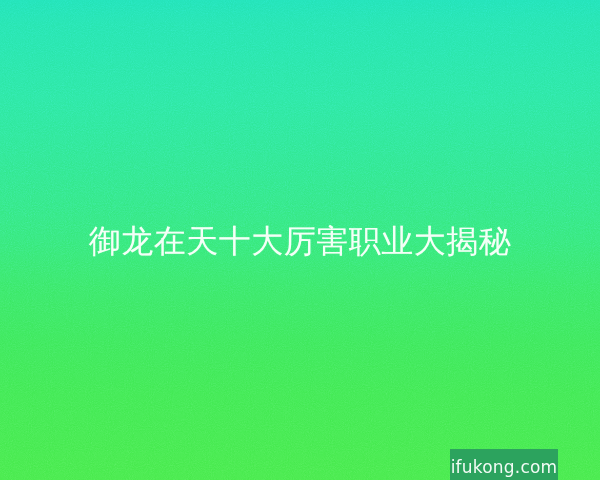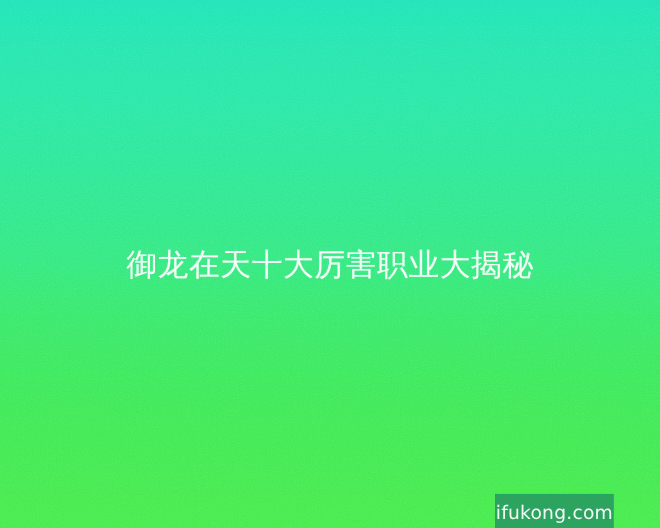--- a/index.html
+++ b/index.html
@@ -48,21 +48,21 @@
   #noise-layer svg { display: block; width: 100%; height: 100%; }
 
   
   #title {
     position: absolute;
     left: 0;
     right: 0;
     top: 224px;
     text-align: center;
     color: #f4fff7;
-    font-size: 28px;
+    font-size: 32px;
     line-height: 34px;
     letter-spacing: 0.5px;
     font-weight: 400;
     white-space: nowrap;
     text-shadow: 0 0 1px rgba(255,255,255,0.35);
   }
 
   
   #watermark {
     position: absolute;

